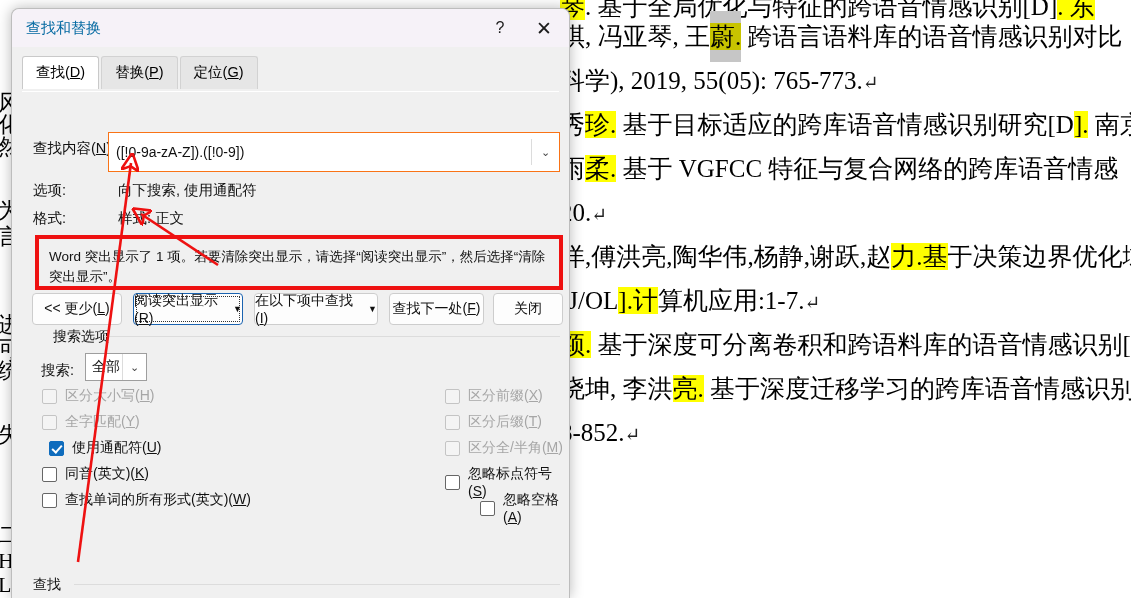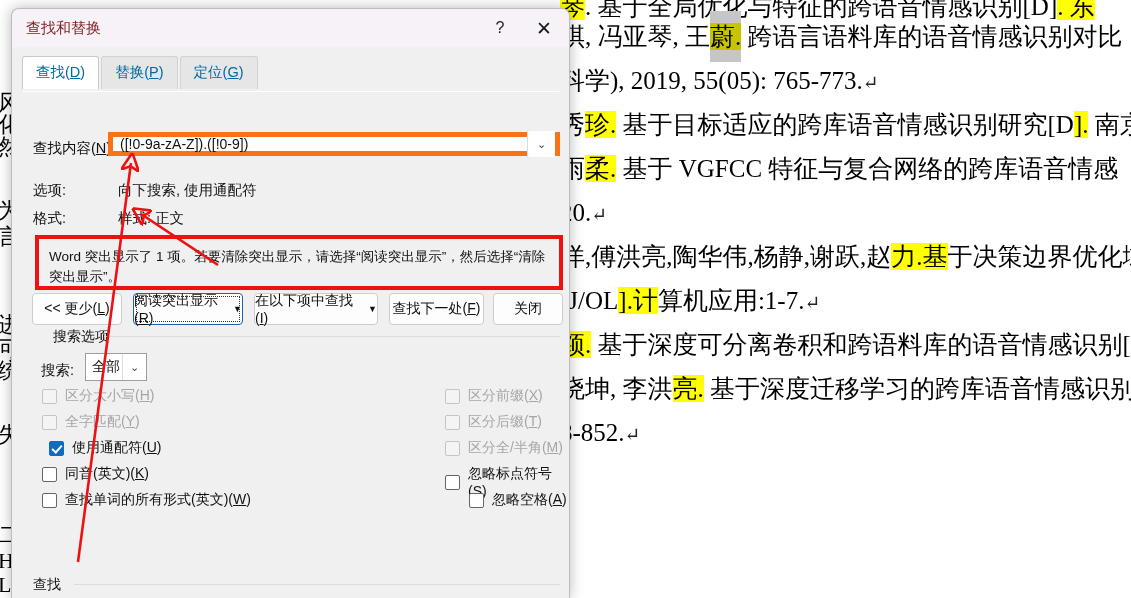--- a/index.html
+++ b/index.html
@@ -47,55 +47,55 @@
     border-radius:8px 8px 0 0;
     box-shadow:0 0 14px rgba(0,0,0,.28);
     box-sizing:border-box;
     overflow:hidden;
   }
   .titlebar{
     height:38px;background:#f6f2f8;position:relative;
     border-radius:7px 7px 0 0;
   }
   .title-text{
-    position:absolute;left:14px;top:10px;font-size:15px;color:#7f1d1d;
+    position:absolute;left:14px;top:10px;font-size:15px;color:#0369a1;
   }
   .tb-btn{
     position:absolute;top:0;width:42px;height:38px;
     display:flex;align-items:center;justify-content:center;
     font-size:17px;color:#1b1b1b;cursor:default;
   }
   .tb-help{right:48px;font-size:16px;}
   .tb-close{right:4px;font-size:19px;font-weight:300;}
 
   .dlg-body{position:relative;background:#f0f0f0;height:552px;}
 
   
   .tabs{position:absolute;left:10px;top:9px;display:flex;}
   .tab{
-    font-size:14.5px;color:#0369a1;
+    font-size:14.5px;color:#000000;
     padding:6px 13px 7px 13px;
     background:#e6e6e6;
     border:1px solid #d2d2d2;
     border-bottom:none;
     margin-right:2px;
     border-radius:3px 3px 0 0;
   }
   .tab.active{background:#ffffff;border-color:#c9c9c9;}
   .tab u{text-decoration:underline;}
   .tabs-rule{
     position:absolute;left:10px;top:44px;width:537px;height:1px;background:#ffffff;
   }
 
   
   .lbl{position:absolute;font-size:14.5px;color:#111;}
   #lbl-find{left:21px;top:92px;}
   .combo{
-    position:absolute;left:96px;top:85px;width:452px;height:24px;
-    background:#ffffff;border:5px solid #f97316;box-sizing:border-box;
+    position:absolute;left:96px;top:85px;width:452px;height:40px;
+    background:#ffffff;border:1px solid #f97316;box-sizing:border-box;
     display:flex;align-items:center;
   }
   .combo-val{
     flex:1;padding-left:7px;font-size:14px;color:#111;
     font-family:"Liberation Sans","DejaVu Sans",sans-serif;
     overflow:hidden;white-space:nowrap;
   }
   .combo-arrow{
     width:27px;height:26px;border-left:1px solid #dcdcdc;background:#ffffff;
     display:flex;align-items:center;justify-content:center;
@@ -306,21 +306,21 @@
           <span>区分后缀(<u>T</u>)</span>
         </div>
         <div class="cb disabled" style="left: 433px; top: 392px;">
           <span class="box"></span>
           <span>区分全/半角(<u>M</u>)</span>
         </div>
         <div class="cb" style="left: 433px; top: 418px;">
           <span class="box"></span>
           <span>忽略标点符号(<u>S</u>)</span>
         </div>
-        <div class="cb" style="left: 433px; top: 444px; padding-left: 24px;">
+        <div class="cb" style="left: 444px; top: 444px; padding-left: 24px;">
           <span class="box"></span>
           <span>忽略空格(<u>A</u>)</span>
         </div>
       </div>
 
     <div class="grp-label" id="grp2-label">查找</div>
     <div class="grp-rule" id="grp2-rule"></div>
 
     <div id="fmt-buttons"></div>
 

